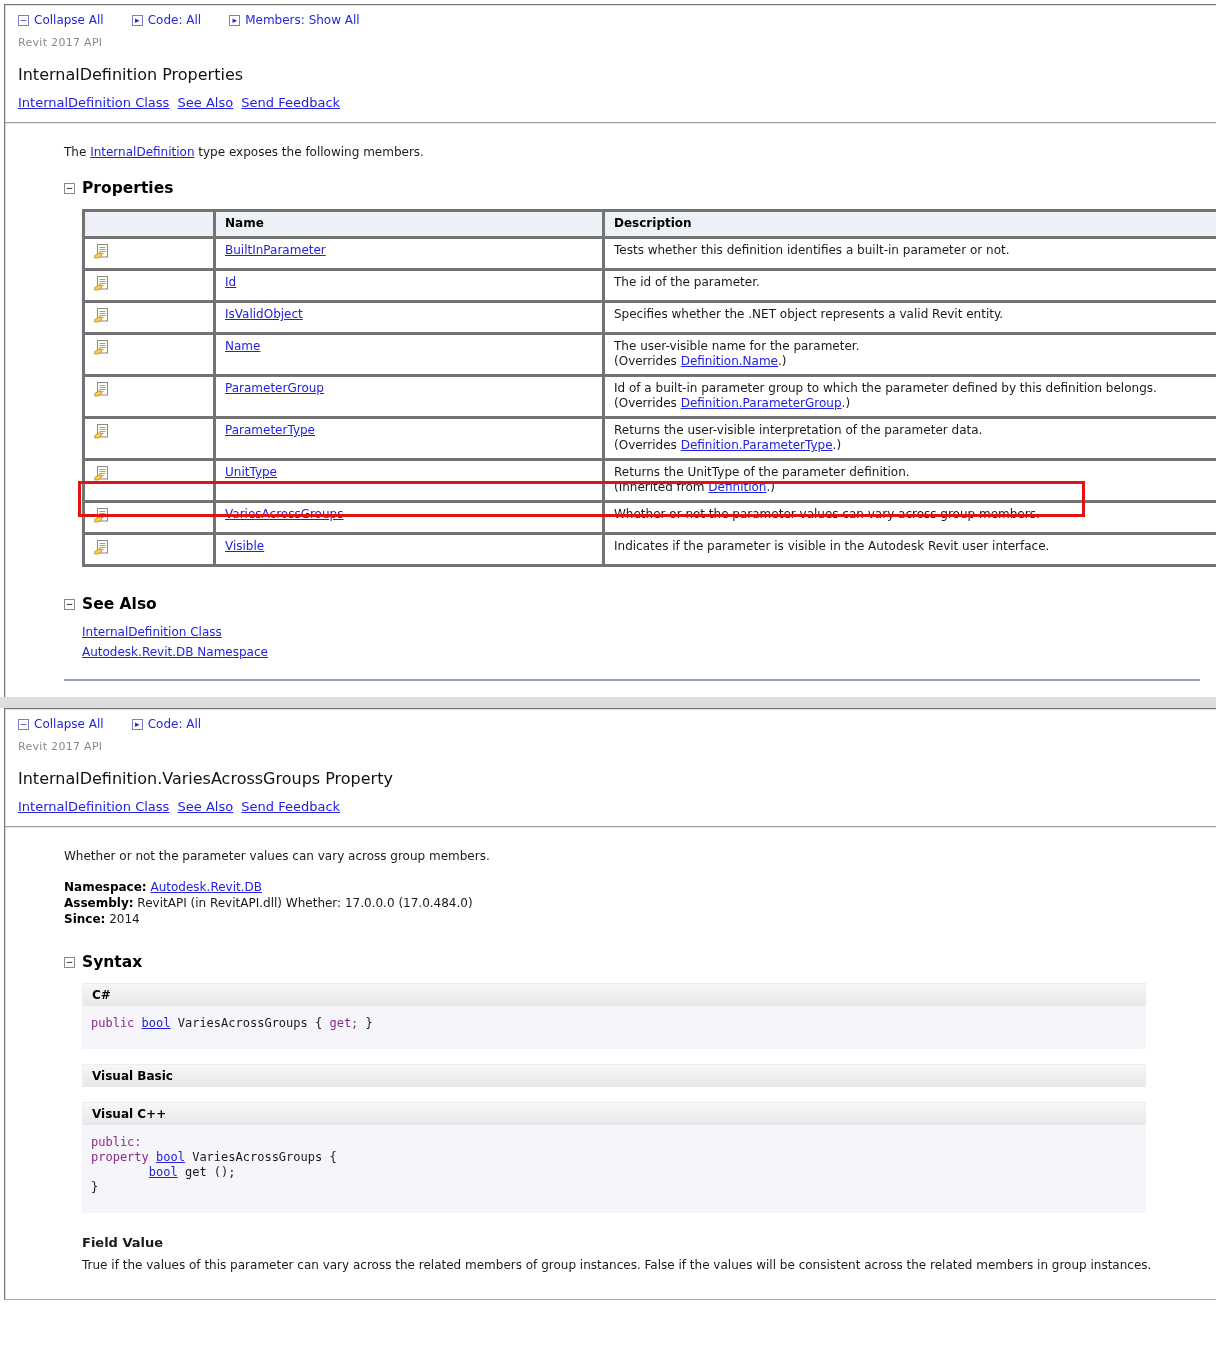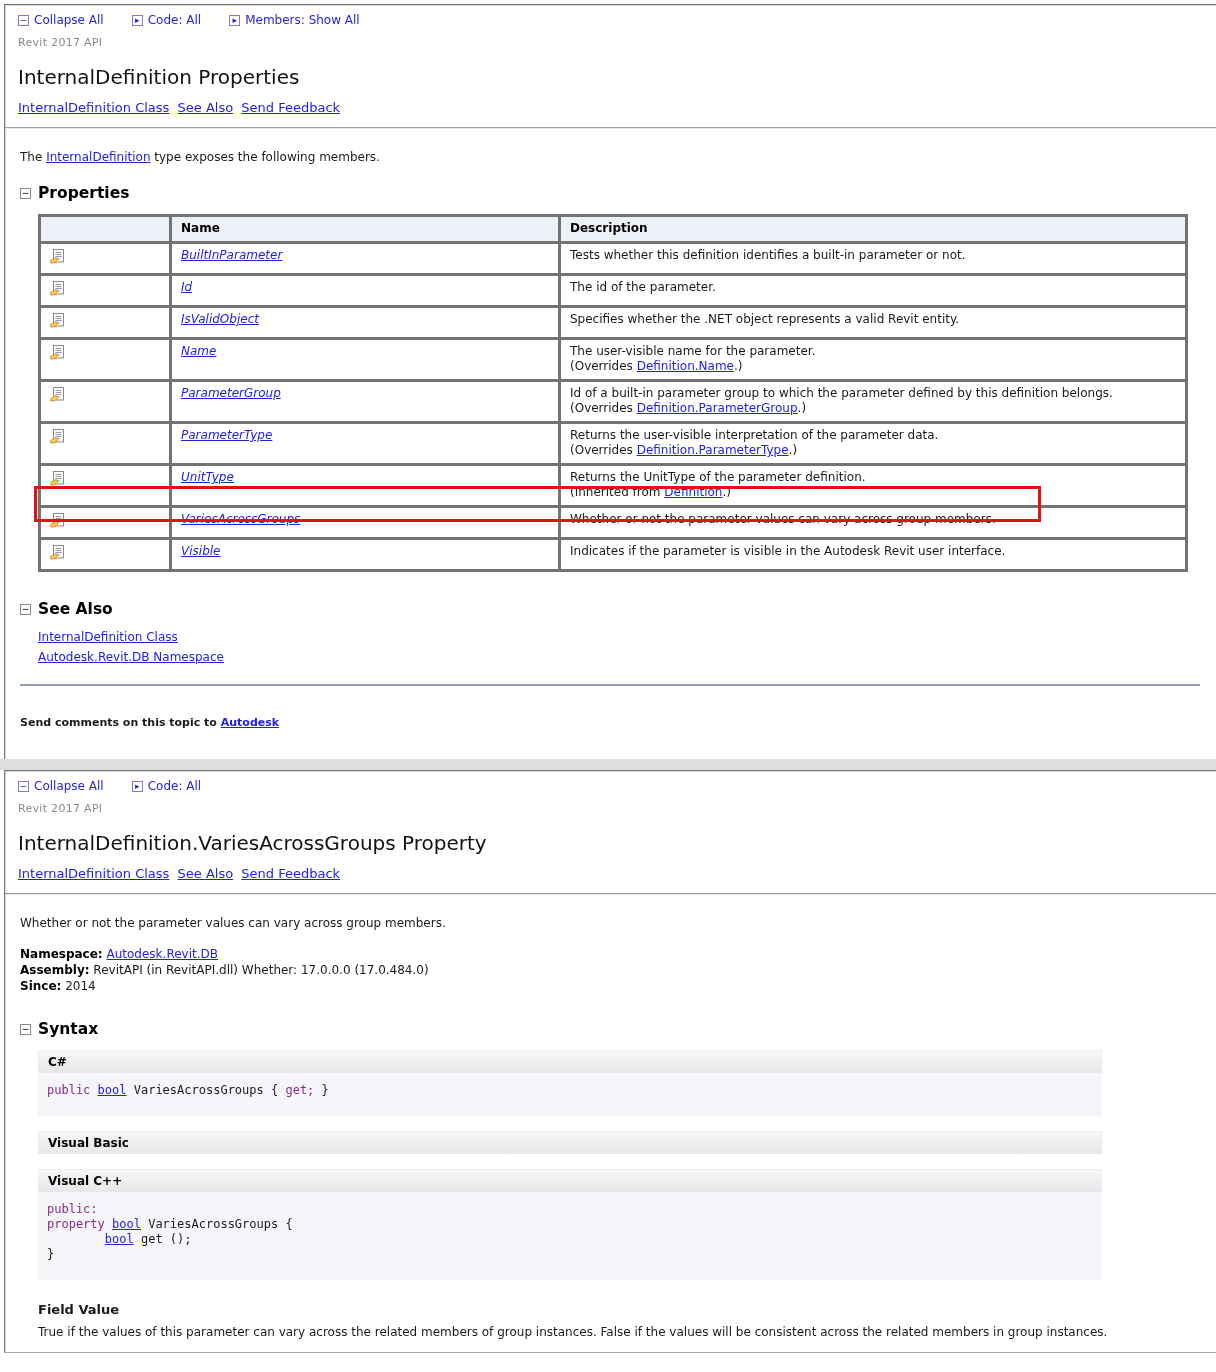--- a/index.html
+++ b/index.html
@@ -8,36 +8,36 @@
   .shot{margin-left:4px;background:#fff;border-left:1px solid #757575;border-top:1px solid #757575;box-shadow:inset 1px 1px 0 #dcdcdc;}
   .gap{height:11px;background:#dedede;}
   #panel2{border-bottom:1px solid #a8a8a8;}
 
   .shot-header{padding:8px 16px 12px 13px;border-bottom:1px solid #9c9c9c;box-shadow:0 1px 0 #e6e6e6;}
   .toolbar{display:flex;gap:28px;align-items:center;margin-bottom:9px;}
   .toolbar-item{display:inline-flex;align-items:center;gap:5px;color:#2626d8;cursor:pointer;}
   .tgl{display:inline-block;width:11px;height:11px;line-height:9px;text-align:center;border:1px solid #7c7cc8;background:#fff;color:#2626d8;font-size:9px;box-sizing:border-box;}
   .tgl-gray{display:inline-block;width:11px;height:11px;line-height:9px;text-align:center;border:1px solid #8a8a8a;background:#fff;color:#444;font-size:9px;box-sizing:border-box;flex:0 0 auto;}
   .product{color:#8a8a8a;font-size:11px;margin-bottom:12px;letter-spacing:0.3px;}
-  .page-title{font-size:20px;color:#111;margin:16px 0 11px 0;font-weight:400;}
+  .page-title{font-size:16px;color:#111;margin:16px 0 11px 0;font-weight:400;}
   .subnav{font-size:13px;}
   .lnk{color:#2222dd;text-decoration:underline;cursor:pointer;}
   .subnav .lnk{margin-right:4px;}
 
-  .shot-body{padding:14px 16px 2px 13px;}
+  .shot-body{padding:14px 16px 16px 13px;margin-left:44px;}
   .intro{margin:8px 0 20px 2px;}
   .section-heading{display:flex;align-items:center;gap:7px;font-size:15.5px;font-weight:bold;color:#000;margin:16px 0 12px 2px;}
   .sub-heading{font-size:13px;font-weight:bold;margin:22px 0 8px 20px;}
 
   .table-wrap{position:relative;margin:4px 0 28px 20px;width:1150px;}
   table.members{border-collapse:collapse;width:100%;}
   table.members th,table.members td{border:3px solid #737373;padding:4px 9px 5px;text-align:left;vertical-align:top;line-height:15px;}
   table.members th{background:#eef0f8;font-weight:bold;color:#000;border-bottom:1px solid #7e7e9e;}
   td.col-icon{width:110px;padding-top:3px;}
-  td.col-name{width:368px;font-style:italic;}
+  td.col-name{width:368px;}
   .note-line{line-height:15px;}
   .hl-box{position:absolute;left:-4px;width:1007px;border:3px solid #e31212;pointer-events:none;box-sizing:border-box;}
 
   .see-also-list{margin:2px 0 6px 20px;}
   .see-also-list .block-link{display:block;margin-bottom:6px;width:max-content;}
   .rule{height:2px;background:#92a0ba;border:0;margin:20px 0 0 2px;}
   .footer-line{margin:30px 0 28px 2px;font-size:11px;font-weight:bold;}
   .footer-line .lnk{font-weight:bold;}
 
   .meta{margin:0 0 26px 2px;line-height:16px;}
@@ -241,23 +241,20 @@
     <div class="section-heading">
       <span class="tgl-gray">−</span>
       <span>See Also</span>
     </div>
     <div class="see-also-list">
         <a href="#" class="lnk block-link">InternalDefinition Class</a>
         <a href="#" class="lnk block-link">Autodesk.Revit.DB Namespace</a>
       </div>
 
     <hr class="rule">
-    <div class="footer-line">
-      <span>Send comments on this topic to </span><a href="#" class="lnk">Autodesk</a>
-    </div>
   </div>
 </div>
 
 <div class="gap"></div>
 
 <div class="shot" id="panel2">
   <div class="shot-header">
     <div class="toolbar">
       <span class="toolbar-item">
         <span class="tgl">−</span>

